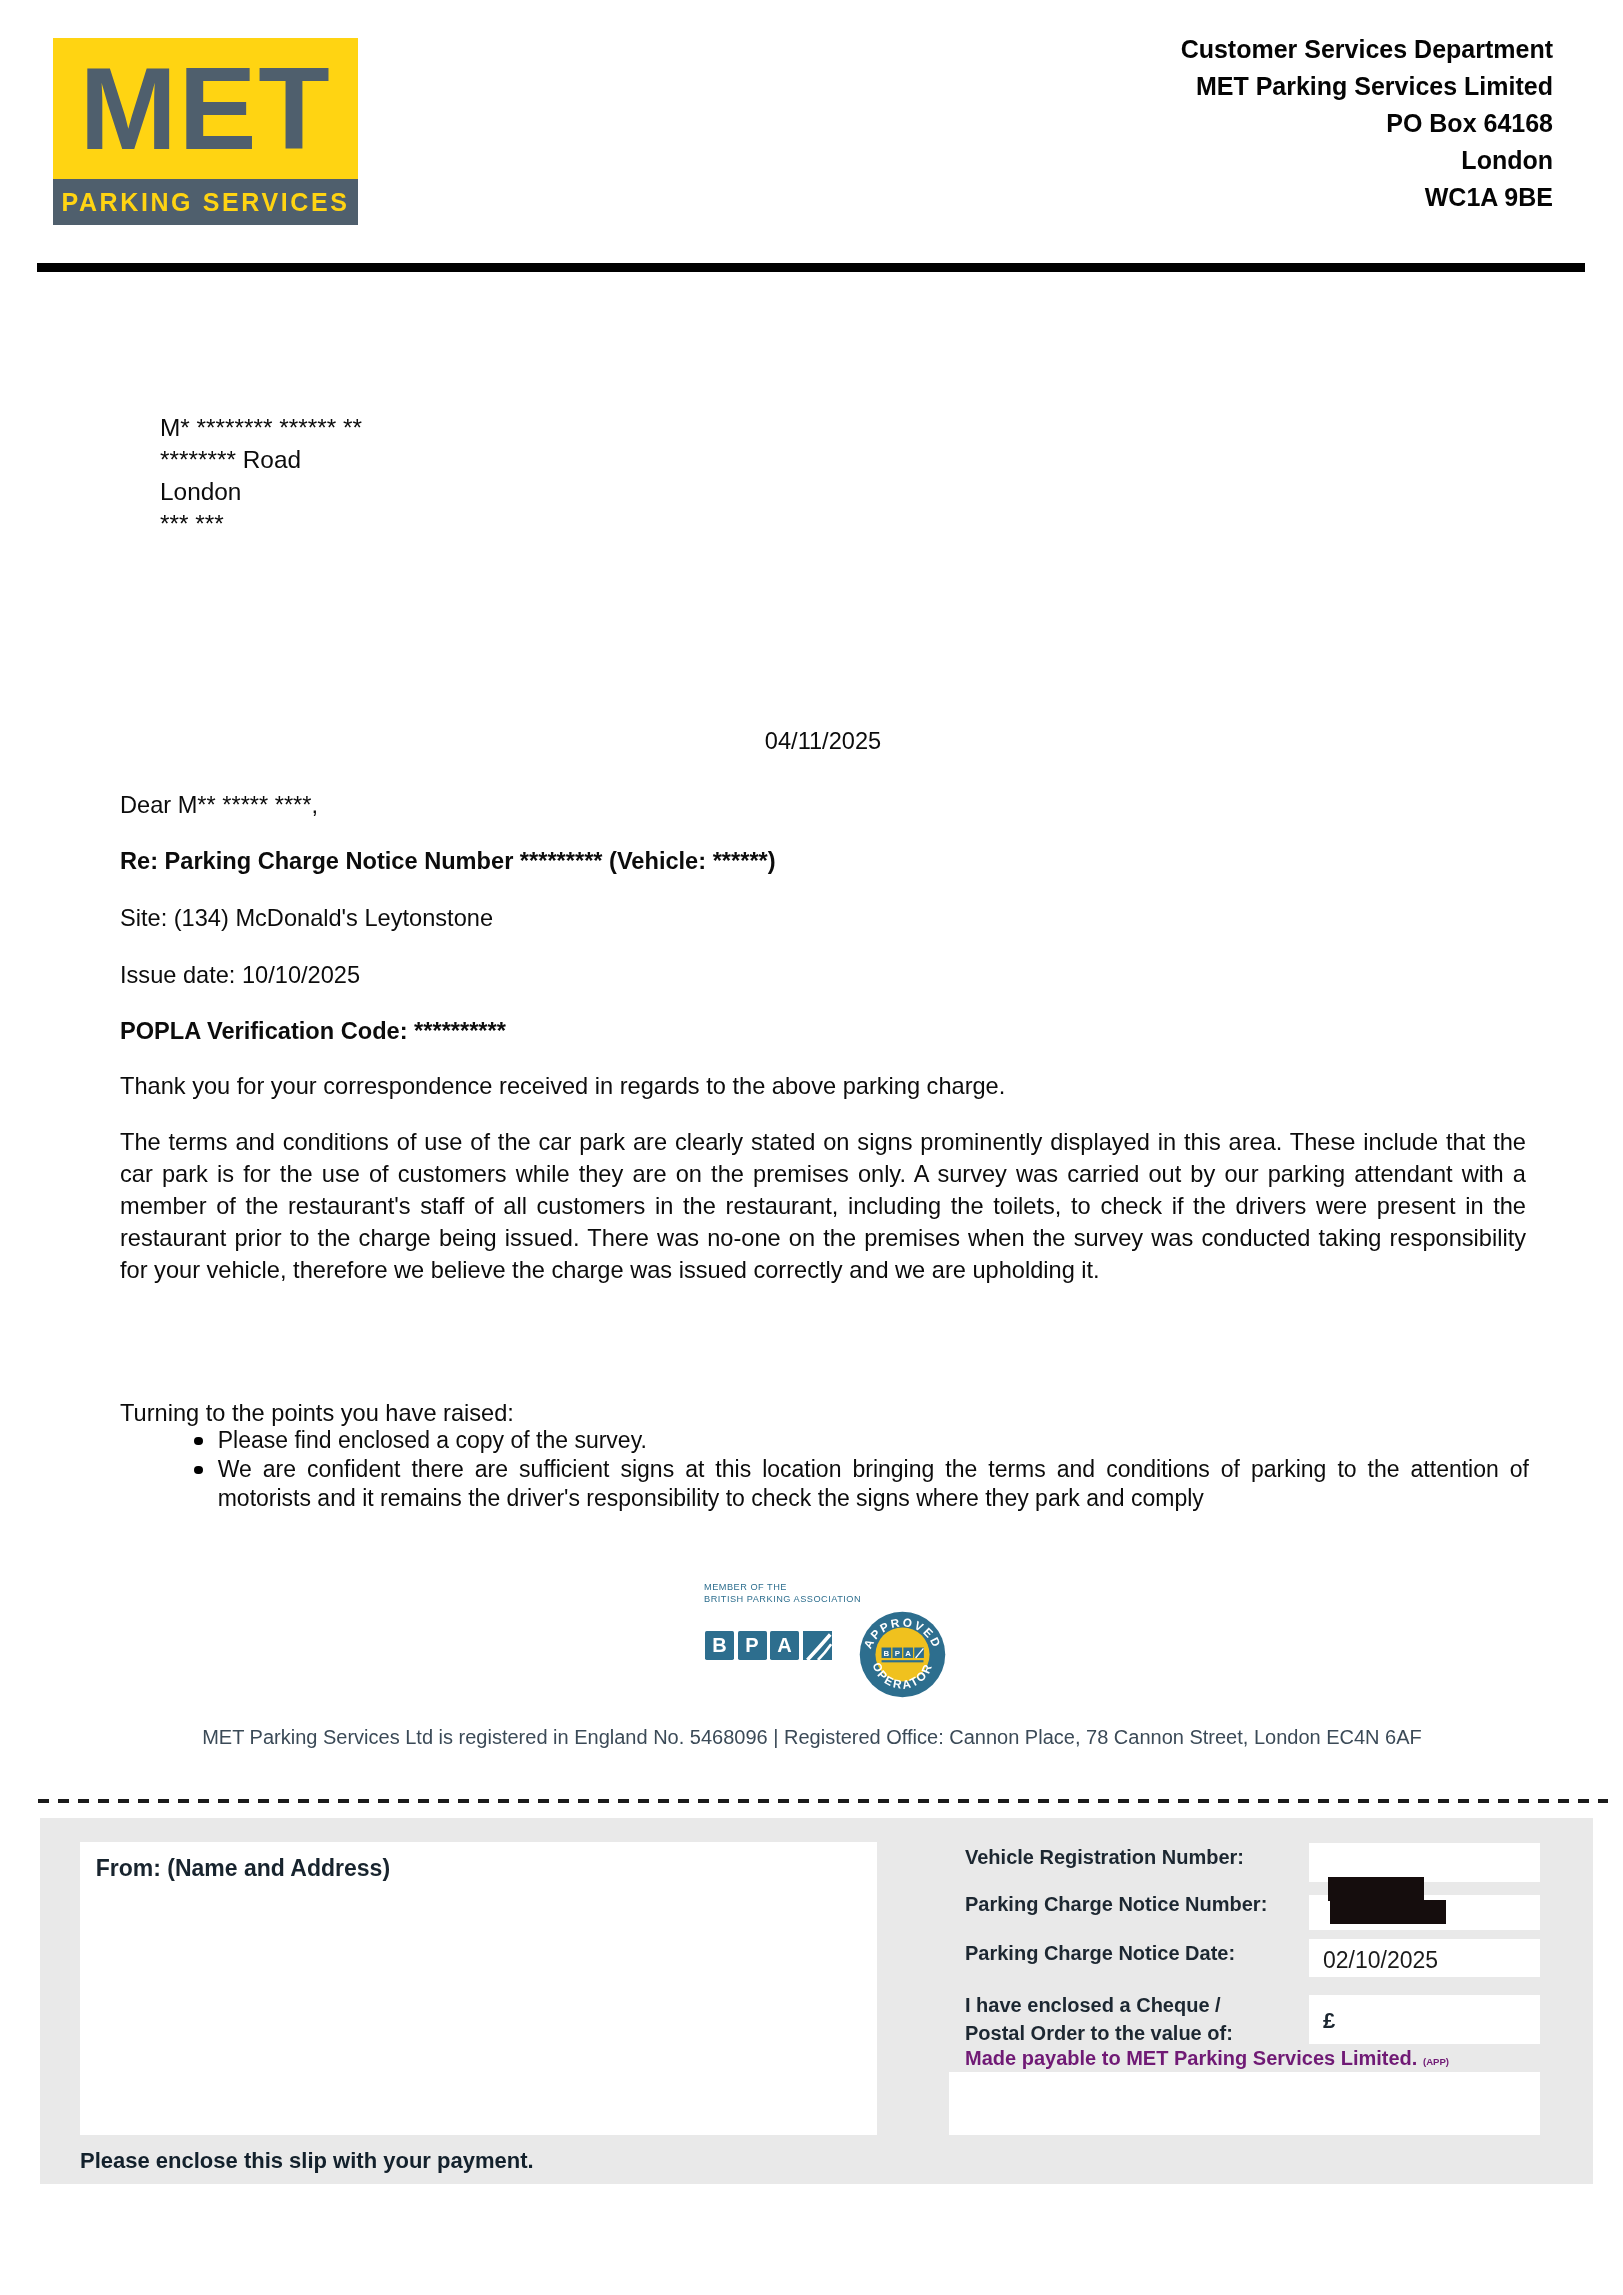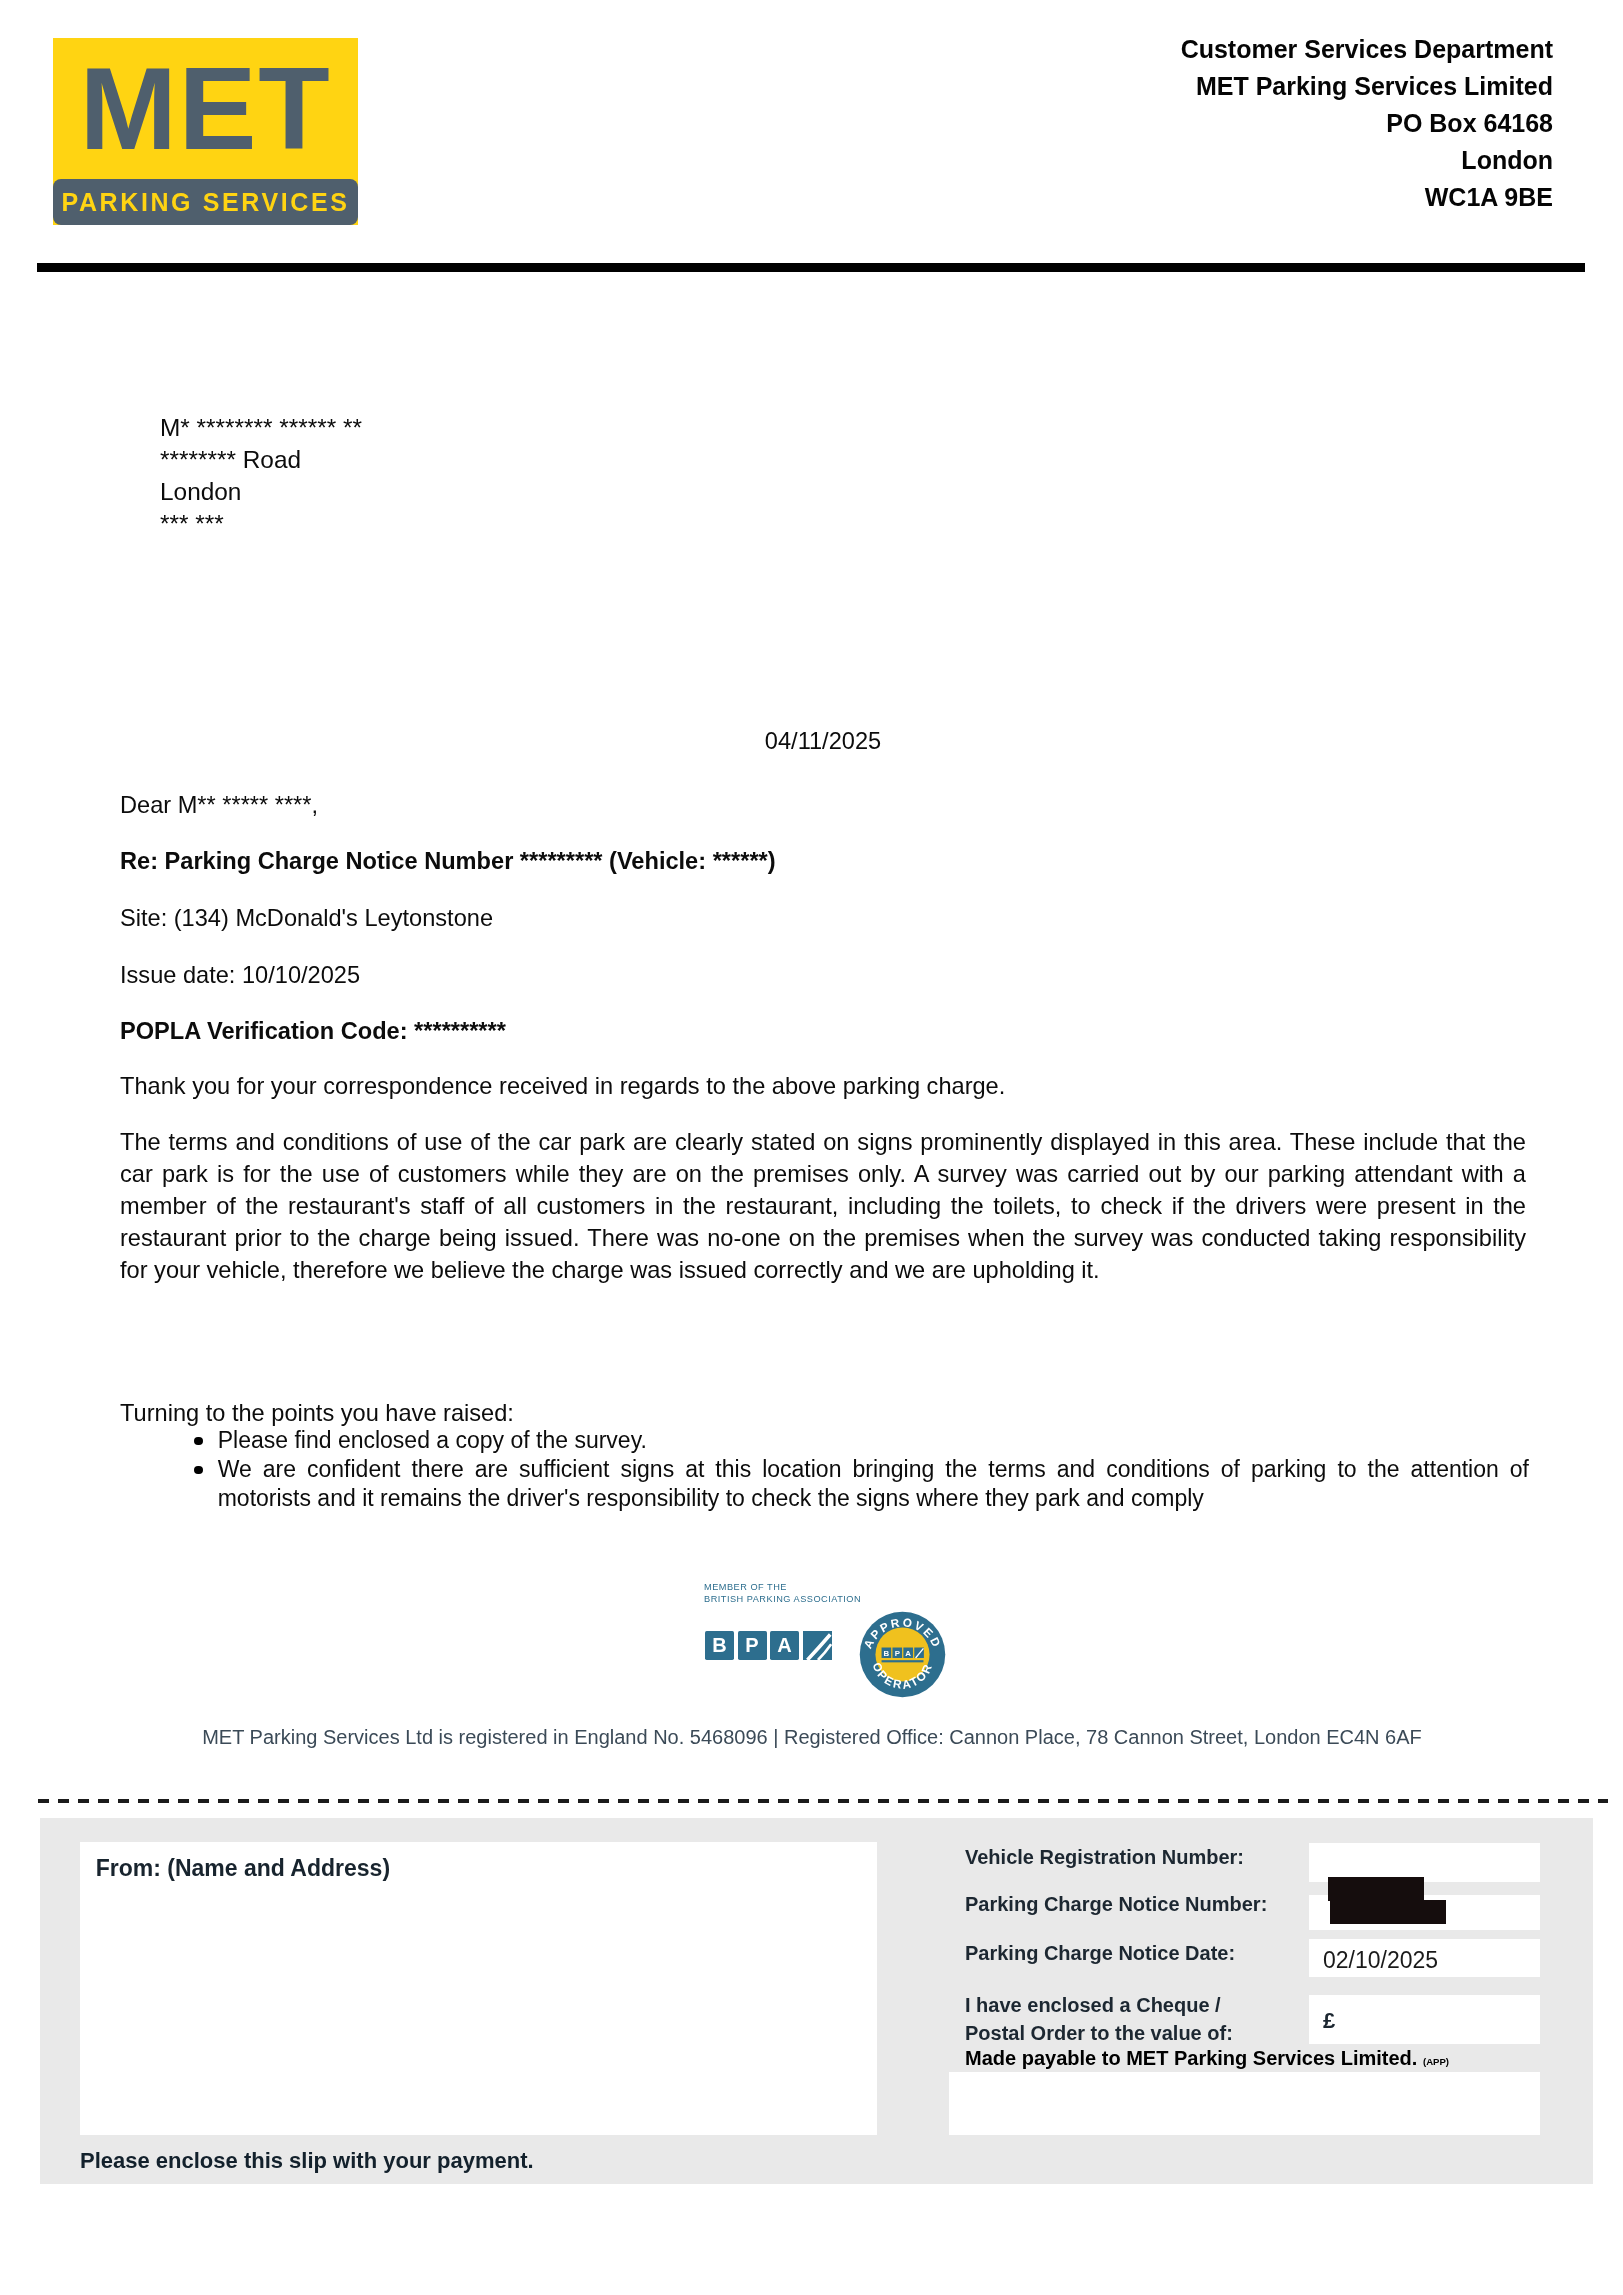--- a/index.html
+++ b/index.html
@@ -10,21 +10,21 @@
   .abs { position:absolute; }
 
   
   .logo { left:53px; top:38px; width:305px; height:187px; background:#ffd412; }
   .logo-met {
     position:absolute; top:1.7px; left:0; right:0; text-align:center;
     font-size:117px; font-weight:800; color:#4f5f6d; letter-spacing:1.7px; line-height:138px;
   }
   .logo-band {
     position:absolute; bottom:0; left:0; width:100%; height:46px; background:#4f5f6d;
-    display:flex; align-items:center; justify-content:center;border-radius:8px;
+    display:flex; align-items:center; justify-content:center;
   }
   .logo-band span { color:#ffd412; font-weight:700; font-size:25px; letter-spacing:2.6px; }
 
   .sender {
     left:872px; top:31px; width:681px; text-align:right;
     font-size:25px; font-weight:700; line-height:37px; color:#050505;
   }
   .rule { left:37px; top:263px; width:1548px; height:8.7px; background:#000; }
 
   
@@ -64,21 +64,21 @@
   .lab-vrn { top:28px; } .lab-pcn { top:75px; } .lab-date { top:124px; }
   .lab-chq1 { top:176px; } .lab-chq2 { top:204px; }
   .inbox { position:absolute; left:1269px; width:231px; background:#ffffff; }
   .box-vrn { top:25px; height:39px; }
   .box-pcn { top:77px; height:35px; }
   .box-date { top:121px; height:38px; padding:7.9px 0 0 14px; box-sizing:border-box; font-size:23px; color:#1a1a1a; }
   .box-amount { top:177px; height:49px; padding:13px 0 0 14px; box-sizing:border-box; font-size:22px; font-weight:600; color:#1c2731; }
   .box-wide { left:909px; top:254px; width:591px; height:63px; }
   .bar-a { position:absolute; left:1288px; top:59px; width:96px; height:23.6px; background:#150d0d; }
   .bar-b { position:absolute; left:1290px; top:82px; width:116px; height:23.6px; background:#150d0d; }
-  .made-line { position:absolute; left:925px; top:229px; font-size:20px; color:#000000; }
+  .made-line { position:absolute; left:925px; top:229px; font-size:20px; color:#701a75; }
   .made-prefix { font-weight:600; }
   .made-company { font-weight:800; }
   .made-note { font-size:9.6px; font-weight:700; }
   .enclose { position:absolute; left:40px; top:330px; font-size:22px; font-weight:700; color:#13212c; }
 </style>
 </head>
 <body>
 
 <div class="page">
 

